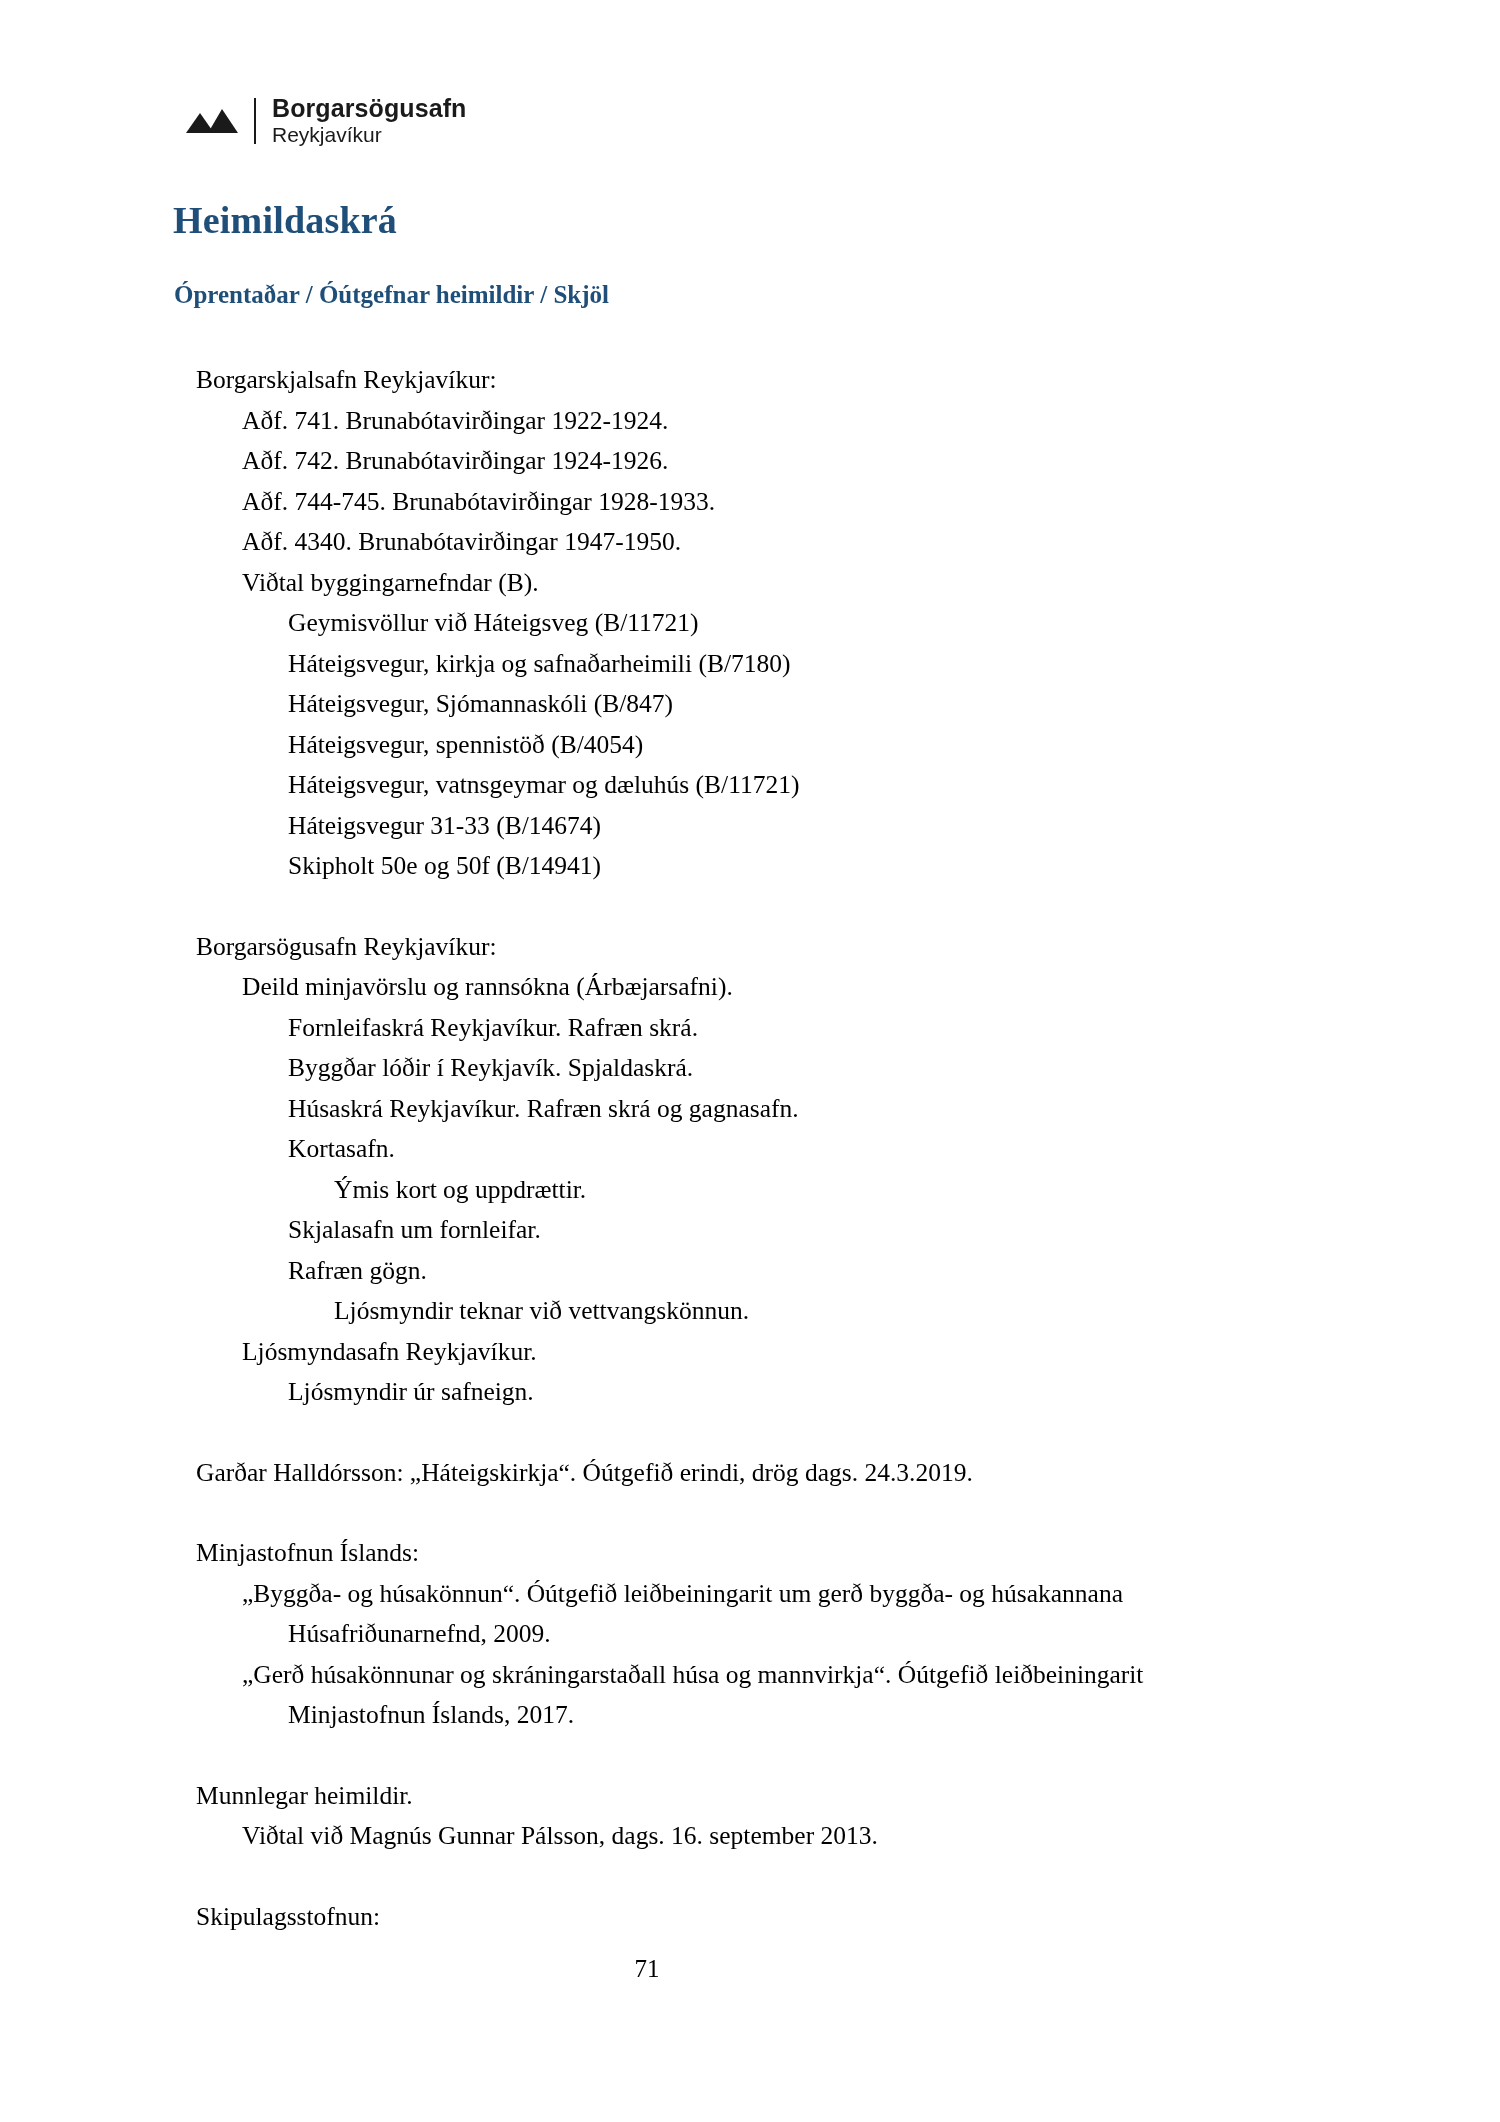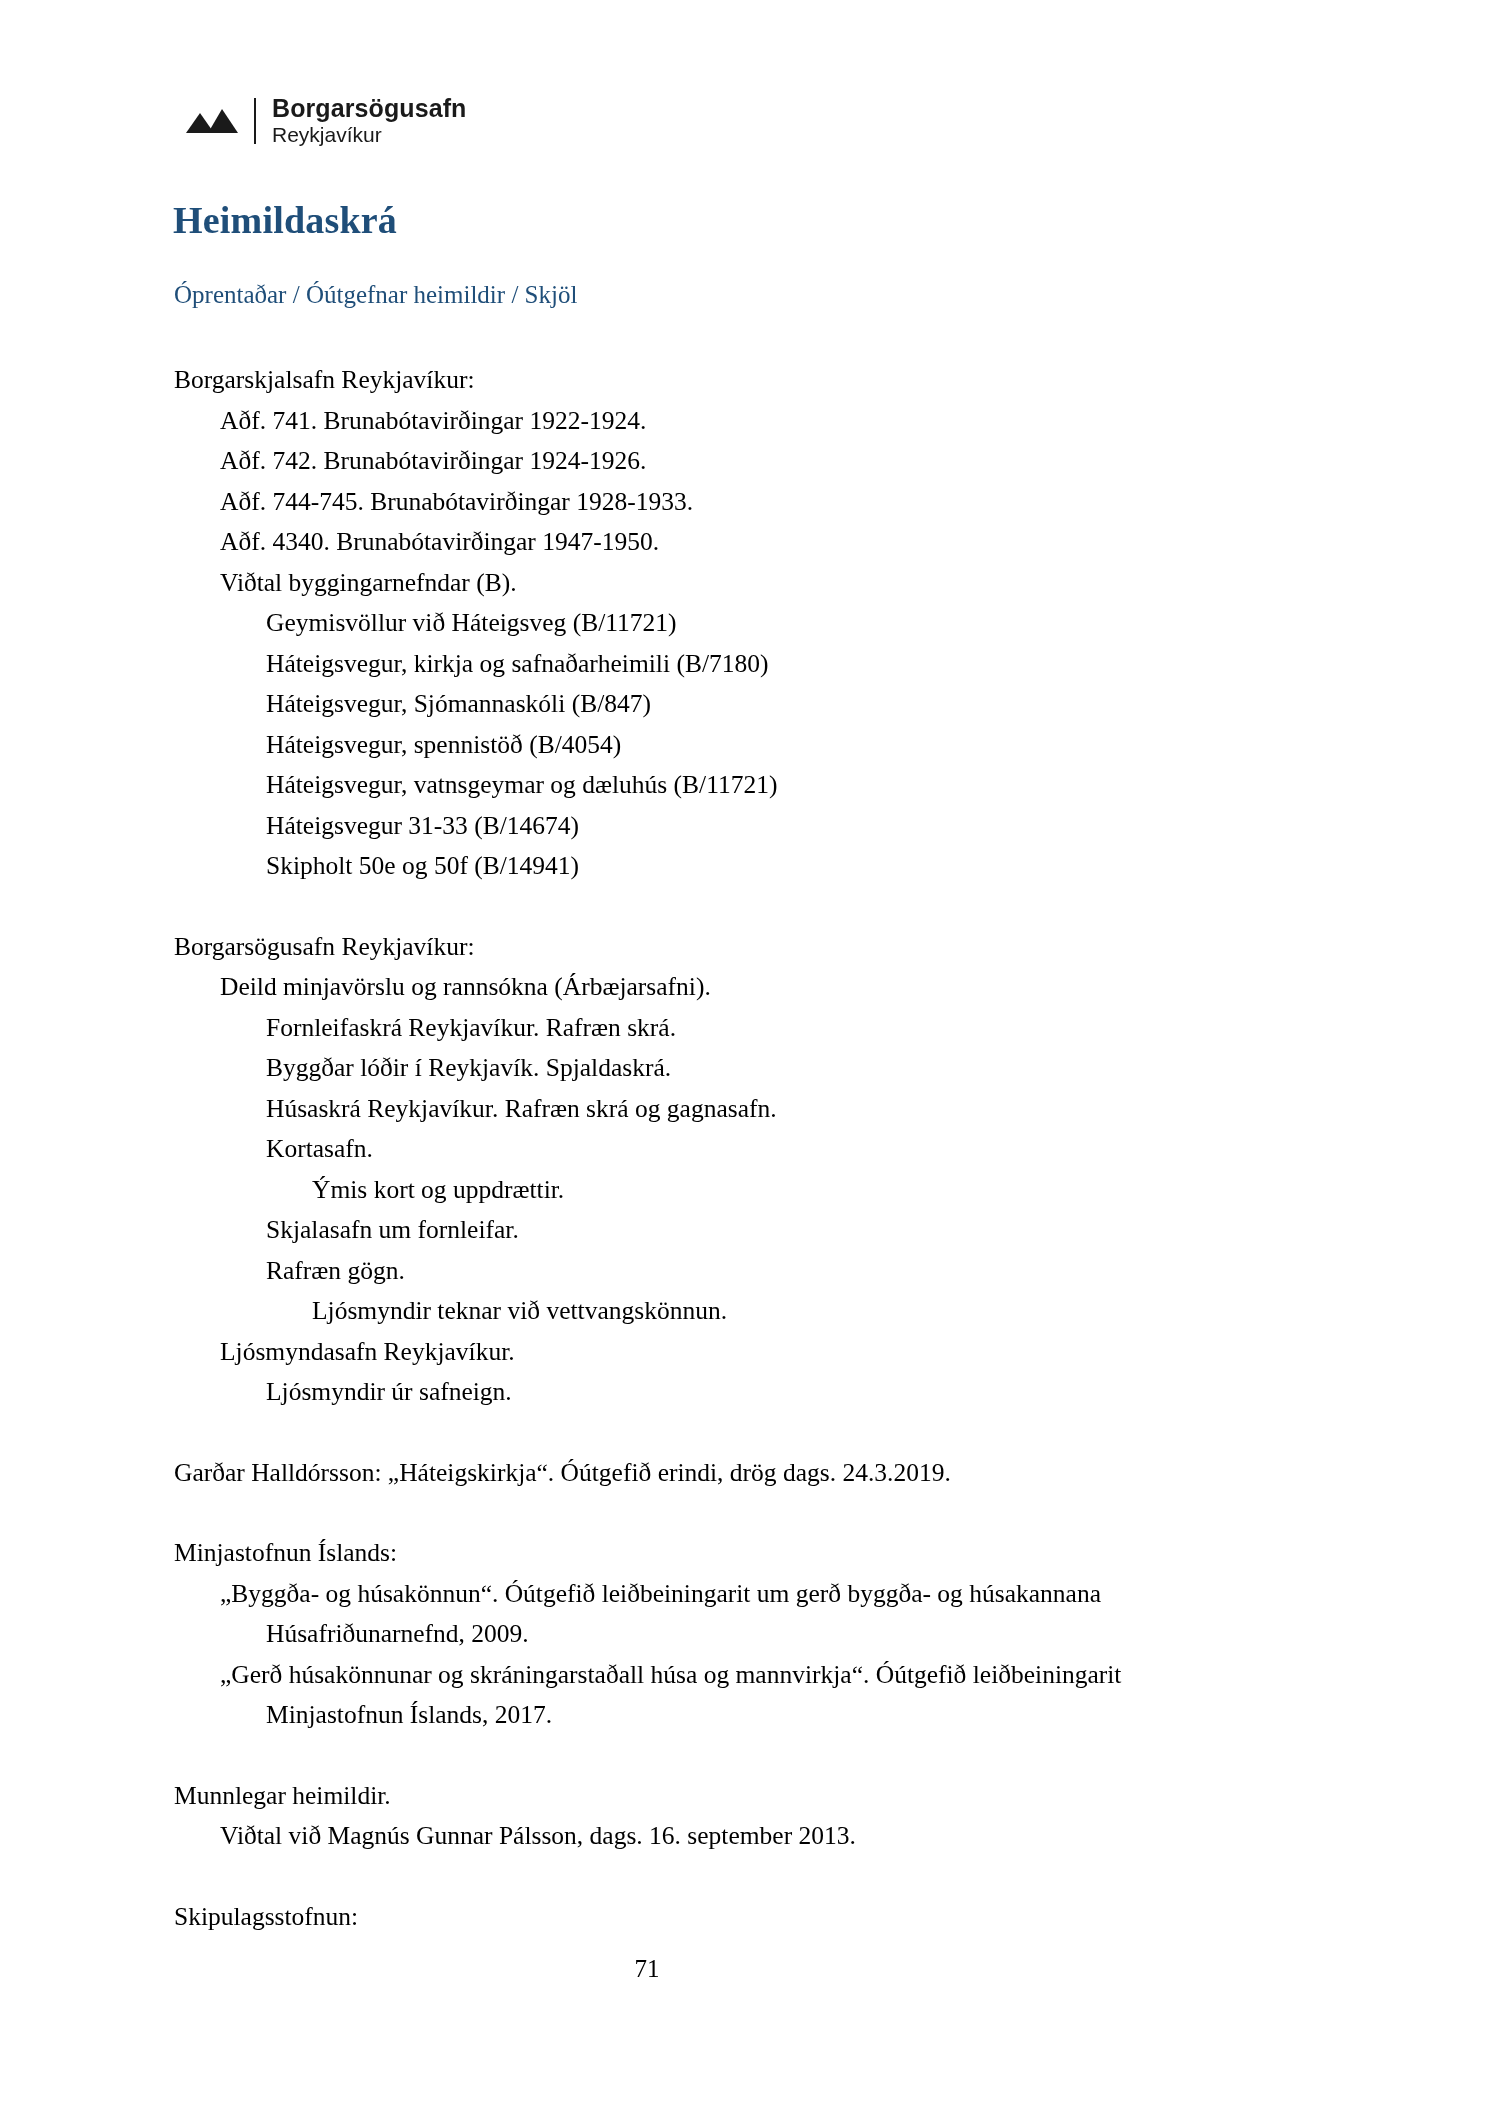--- a/index.html
+++ b/index.html
@@ -74,36 +74,36 @@
     font-weight: bold;
     color: #1f4e79;
     letter-spacing: .2px;
   }
   .h2 {
     position: absolute;
     left: 174px;
     top: 281px;
     font-family: "Liberation Serif", serif;
     font-size: 25px;
-    font-weight: normal;
+    font-weight: bold;
     color: #1f4e79;
   }
 
   
   .content {
     position: absolute;
     left: 174px;
     top: 360px;
     width: 1160px;
     font-size: 25.5px;
     line-height: 40.5px;
   }
   .blk { margin: 0 0 0 0; }
   .gap { height: 40px; }
-  .ln { white-space: pre-wrap; }
+  .ln { white-space: pre-wrap; margin-left: 22px; }
   .i1 { padding-left: 46px; }
   .i2 { padding-left: 92px; }
   .i3 { padding-left: 138px; }
 
   
   .page-number {
     position: absolute;
     left: 0;
     right: 0;
     top: 1955px;

